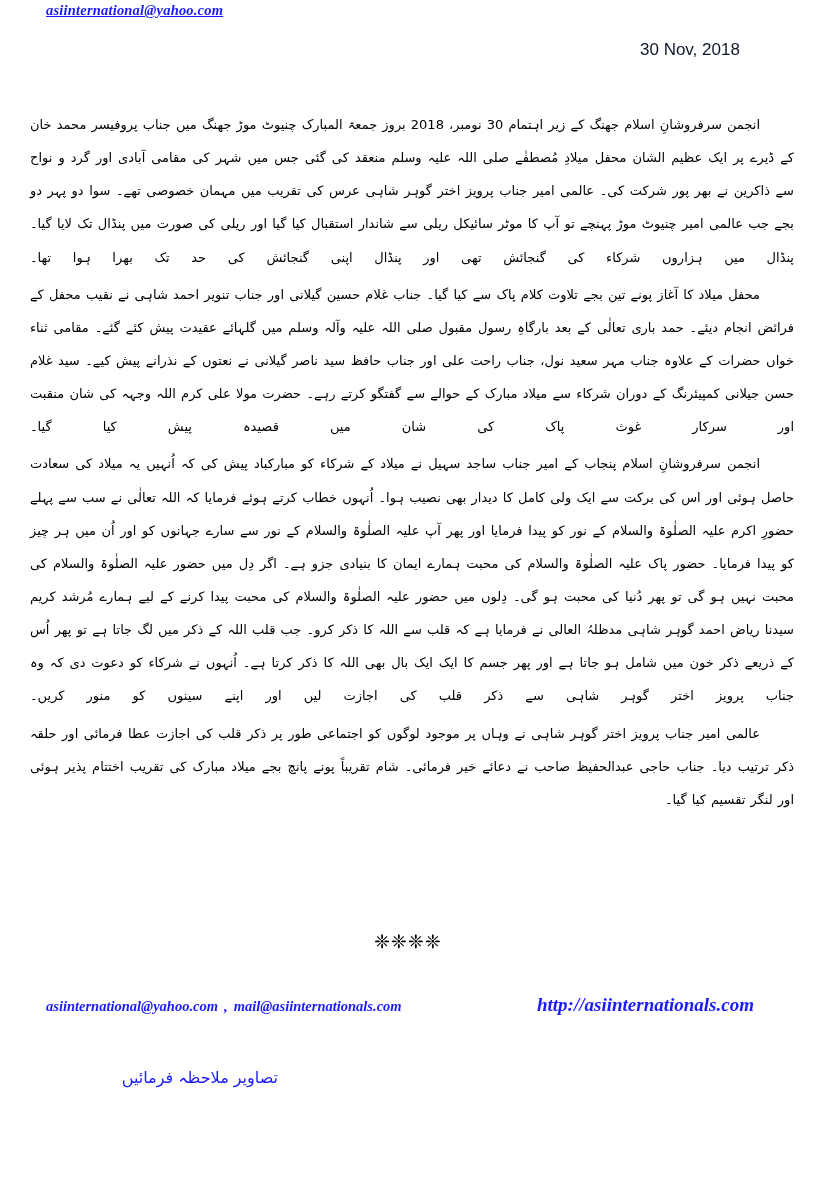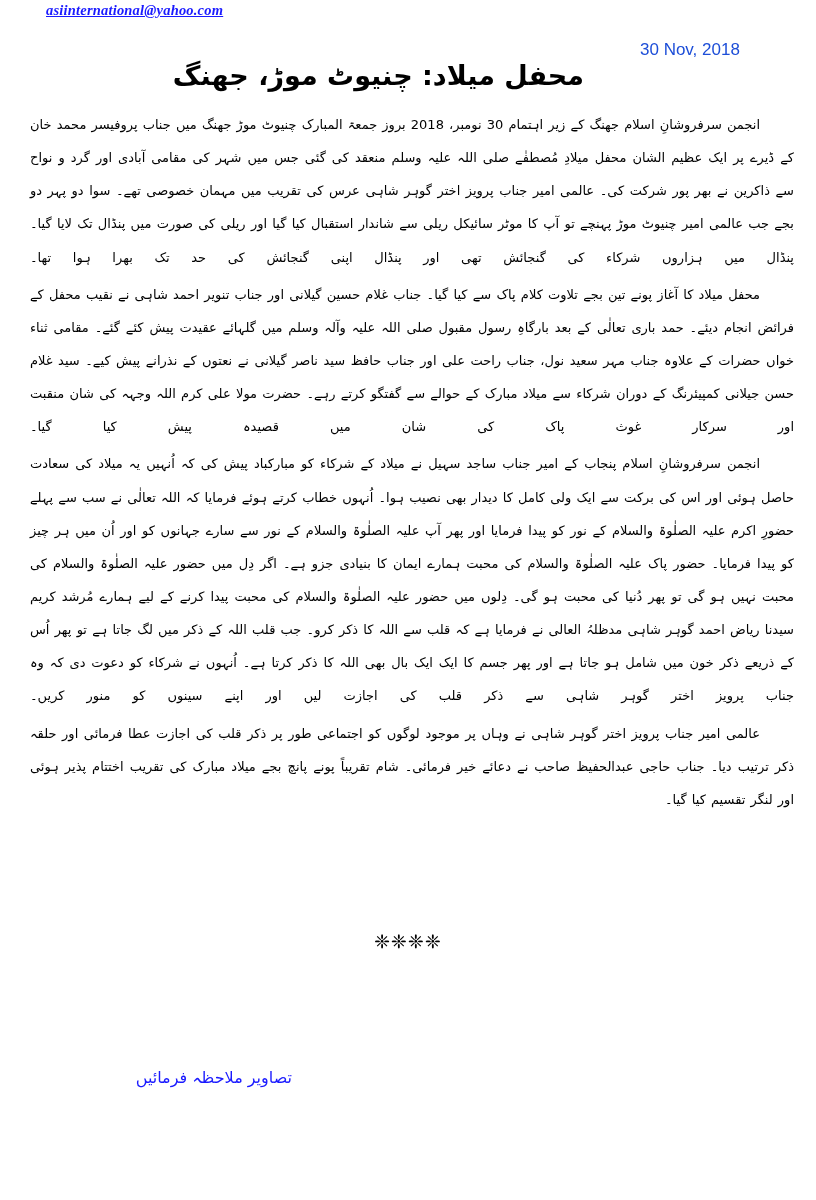--- a/index.html
+++ b/index.html
@@ -87,21 +87,21 @@
     direction: rtl;
   }
   .doc-date {
     position: absolute;
     left: 640px;
     top: 6px;
     direction: ltr;
     font-family: "Liberation Sans", sans-serif;
     font-size: 17px;
     font-weight: 500;
-    color: #1d4ed8;
+    color: #0f172a;
     white-space: nowrap;
   }
 
   
   .article {
     position: absolute;
     top: 108px;
     right: 22px;
     width: 772px;
     direction: rtl;
@@ -115,21 +115,21 @@
     color: #000;
     margin: 0 0 4px 8px;
     text-indent: 34px;
     word-spacing: 1px;
   }
   .para:last-of-type { text-align-last: right; }
 
   .photo-link-row {
     position: absolute;
     top: 1068px;
-    right: 14px;
+    right: 28px;
     width: 772px;
     direction: rtl;
     height: 30px;
   }
   .photo-link {
     position: absolute;
     right: 510px;
     top: 0;
     color: #1a1aff;
     font-family: "DejaVu Sans", sans-serif;
@@ -210,34 +210,39 @@
 <body>
 
 <div class="page">
 
   <div class="topbar">
     <a class="top-email" href="#">asiinternational@yahoo.com</a>
 
   </div>
 
   <div class="titlerow">
-    <h1 class="doc-title">محفل میلاد: چنیوٹ موڑ، جھنگ</h1>
     <div class="doc-date">30 Nov, 2018</div>
   </div>
 
   <div class="article">
     <p class="para">انجمن سرفروشانِ اسلام جھنگ کے زیر اہتمام 30 نومبر، 2018 بروز جمعۃ المبارک چنیوٹ موڑ جھنگ میں جناب پروفیسر محمد خان کے ڈیرے پر ایک عظیم الشان محفل میلادِ مُصطفٰے صلی اللہ علیہ وسلم منعقد کی گئی جس میں شہر کی مقامی آبادی اور گرد و نواح سے ذاکرین نے بھر پور شرکت کی۔ عالمی امیر جناب پرویز اختر گوہر شاہی عرس کی تقریب میں مہمان خصوصی تھے۔ سوا دو پہر دو بجے جب عالمی امیر چنیوٹ موڑ پہنچے تو آپ کا موٹر سائیکل ریلی سے شاندار استقبال کیا گیا اور ریلی کی صورت میں پنڈال تک لایا گیا۔ پنڈال میں ہزاروں شرکاء کی گنجائش تھی اور پنڈال اپنی گنجائش کی حد تک بھرا ہوا تھا۔</p>
     <p class="para">محفل میلاد کا آغاز پونے تین بجے تلاوت کلام پاک سے کیا گیا۔ جناب غلام حسین گیلانی اور جناب تنویر احمد شاہی نے نقیب محفل کے فرائض انجام دیئے۔ حمد باری تعالٰی کے بعد بارگاہِ رسول مقبول صلی اللہ علیہ وآلہ وسلم میں گلہائے عقیدت پیش کئے گئے۔ مقامی ثناء خواں حضرات کے علاوہ جناب مہر سعید نول، جناب راحت علی اور جناب حافظ سید ناصر گیلانی نے نعتوں کے نذرانے پیش کیے۔ سید غلام حسن جیلانی کمپیئرنگ کے دوران شرکاء سے میلاد مبارک کے حوالے سے گفتگو کرتے رہے۔ حضرت مولا علی کرم اللہ وجہہ کی شان منقبت اور سرکار غوث پاک کی شان میں قصیدہ پیش کیا گیا۔</p>
     <p class="para">انجمن سرفروشانِ اسلام پنجاب کے امیر جناب ساجد سہیل نے میلاد کے شرکاء کو مبارکباد پیش کی کہ اُنہیں یہ میلاد کی سعادت حاصل ہوئی اور اس کی برکت سے ایک ولی کامل کا دیدار بھی نصیب ہوا۔ اُنہوں خطاب کرتے ہوئے فرمایا کہ اللہ تعالٰی نے سب سے پہلے حضورِ اکرم علیہ الصلٰوۃ والسلام کے نور کو پیدا فرمایا اور پھر آپ علیہ الصلٰوۃ والسلام کے نور سے سارے جہانوں کو اور اُن میں ہر چیز کو پیدا فرمایا۔ حضور پاک علیہ الصلٰوۃ والسلام کی محبت ہمارے ایمان کا بنیادی جزو ہے۔ اگر دِل میں حضور علیہ الصلٰوۃ والسلام کی محبت نہیں ہو گی تو پھر دُنیا کی محبت ہو گی۔ دِلوں میں حضور علیہ الصلٰوۃ والسلام کی محبت پیدا کرنے کے لیے ہمارے مُرشد کریم سیدنا ریاض احمد گوہر شاہی مدظلہُ العالی نے فرمایا ہے کہ قلب سے اللہ کا ذکر کرو۔ جب قلب اللہ کے ذکر میں لگ جاتا ہے تو پھر اُس کے ذریعے ذکر خون میں شامل ہو جاتا ہے اور پھر جسم کا ایک ایک بال بھی اللہ کا ذکر کرتا ہے۔ اُنہوں نے شرکاء کو دعوت دی کہ وہ جناب پرویز اختر گوہر شاہی سے ذکر قلب کی اجازت لیں اور اپنے سینوں کو منور کریں۔</p>
     <p class="para">عالمی امیر جناب پرویز اختر گوہر شاہی نے وہاں پر موجود لوگوں کو اجتماعی طور پر ذکر قلب کی اجازت عطا فرمائی اور حلقہ ذکر ترتیب دیا۔ جناب حاجی عبدالحفیظ صاحب نے دعائے خیر فرمائی۔ شام تقریباً پونے پانچ بجے میلاد مبارک کی تقریب اختتام پذیر ہوئی اور لنگر تقسیم کیا گیا۔</p>
   </div>
 
   <div class="photo-link-row">
     <a class="photo-link" href="#">تصاویر ملاحظہ فرمائیں</a>
   </div>
 
   <div class="footer">
     <div class="ornaments">❈❈❈❈</div>
 
 
+    <div class="contact-row">
+      <div class="emails">
+        <a href="#">asiinternational@yahoo.com</a><span class="sep">,</span><a href="#">mail@asiinternationals.com</a>
+      </div>
+      <a class="website" href="#">http://asiinternationals.com</a>
+    </div>
   </div>
 
 </div>
 
 </body></html>

